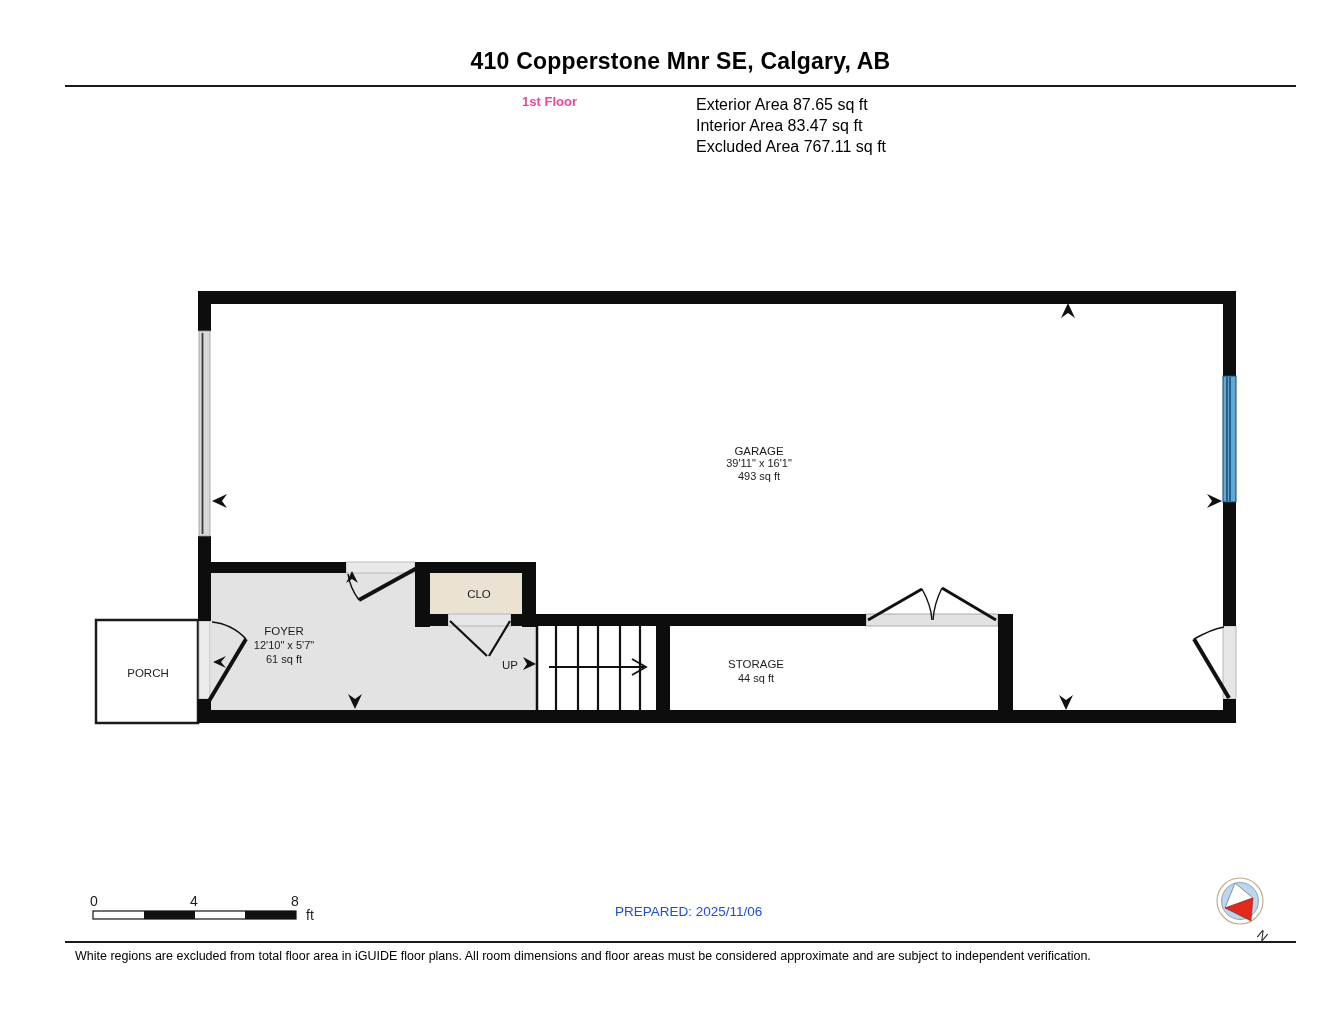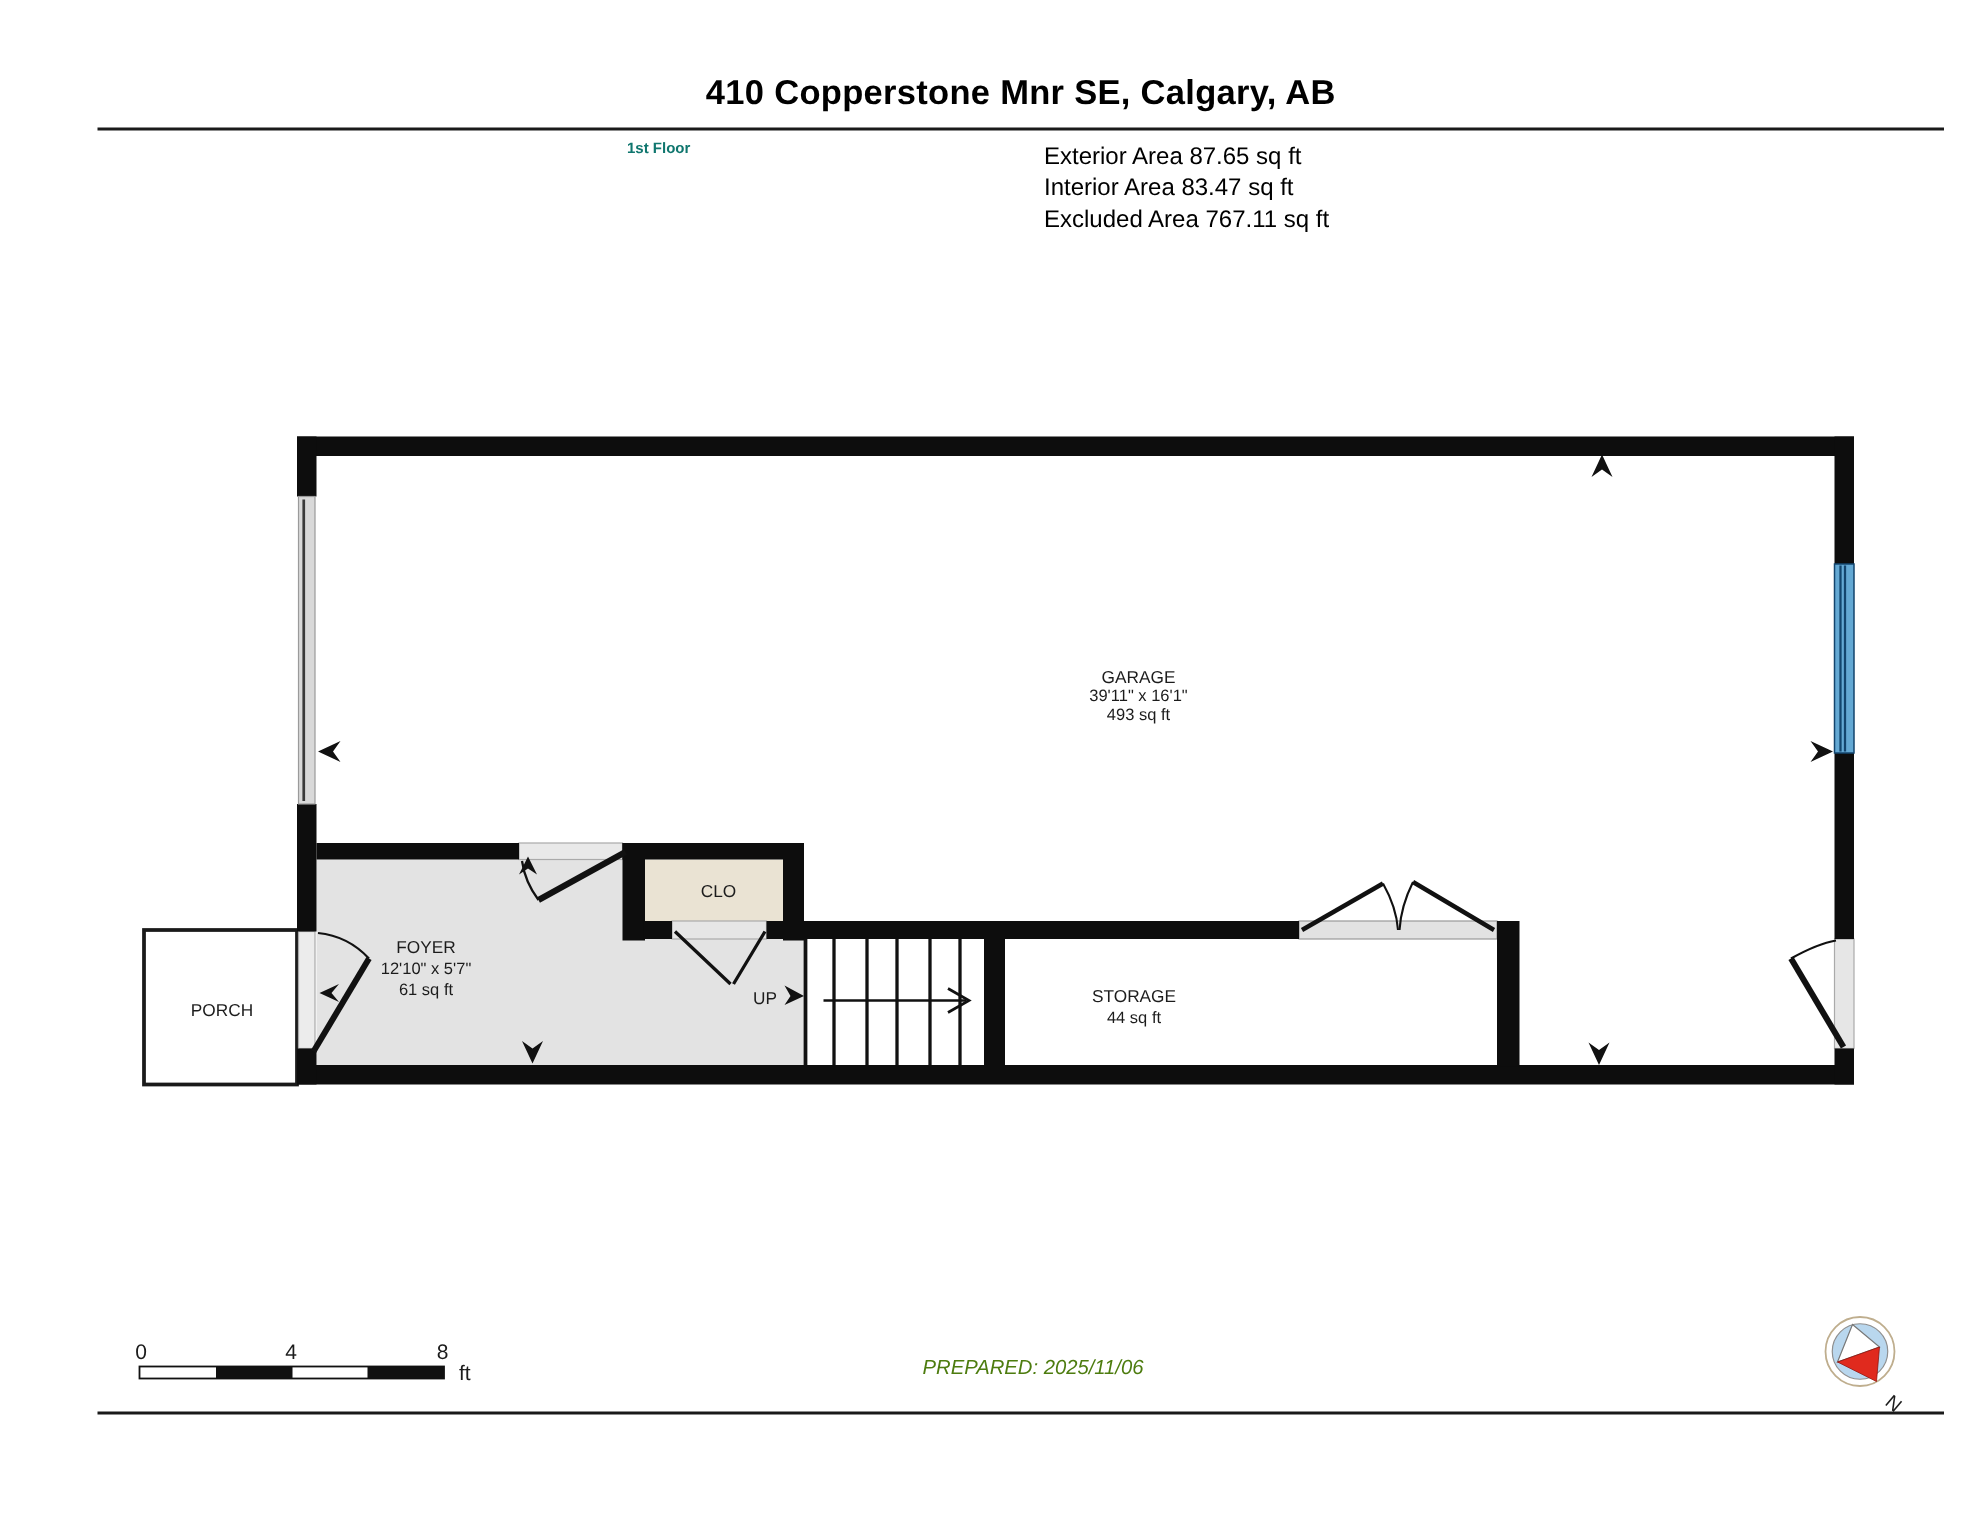--- a/index.html
+++ b/index.html
@@ -9,25 +9,25 @@
   }
   .abs{position:absolute;}
   .title{
     top:48px;left:0;width:100%;text-align:center;
     font-size:23px;font-weight:bold;letter-spacing:.2px;color:#000;
   }
   .rule{left:47px;width:1231px;height:2px;background:#1a1a1a;}
   .rule-top{top:85px;}
   .rule-bottom{top:941px;}
   .floor-label{
-    top:94px;left:400px;width:263px;text-align:left;
-    font-size:10px;font-weight:bold;color:#0f766e;
+    top:94px;left:400px;width:263px;text-align:center;
+    font-size:13px;font-weight:bold;color:#ec4899;
   }
   .stats{top:94px;left:678px;font-size:16px;line-height:21px;color:#000;}
-  .prepared{top:904px;left:597px;font-size:13.5px;color:#4d7c0f;font-style:italic;}
+  .prepared{top:904px;left:597px;font-size:13.5px;color:#1d4ed8;}
   .disclaimer{top:949px;left:57px;font-size:12.5px;color:#000;}
   svg text{font-family:"Liberation Sans",sans-serif;fill:#1c1c1c;}
   svg .room-name{font-size:11.5px;}
   svg .room-sub{font-size:11px;}
   svg .scale-num{font-size:14px;}
 </style>
 </head>
 <body>
 
 <div id="page">
@@ -162,14 +162,15 @@
       <circle cx="1222" cy="901" r="23" fill="#ffffff" stroke="#bfae8e" stroke-width="1.2"></circle>
       <circle cx="1222" cy="901" r="18.5" fill="#b9d7ee" stroke="#8f8f8f" stroke-width="0.8"></circle>
       <polygon points="1217,883 1235,898 1207,908" fill="#ffffff" stroke="#777" stroke-width="0.8"></polygon>
       <polygon points="1235,898 1207,908 1233,921" fill="#e02a1e" stroke="#8f1008" stroke-width="0.5"></polygon>
       <text x="1238" y="936" font-size="13" transform="rotate(40 1238 936)">N</text>
     </g>
   </svg>
 
   <div class="abs prepared">PREPARED: 2025/11/06</div>
   <div class="abs rule rule-bottom"></div>
+  <div class="abs disclaimer">White regions are excluded from total floor area in iGUIDE floor plans. All room dimensions and floor areas must be considered approximate and are subject to independent verification.</div>
 
 </div>
 
 </body></html>

